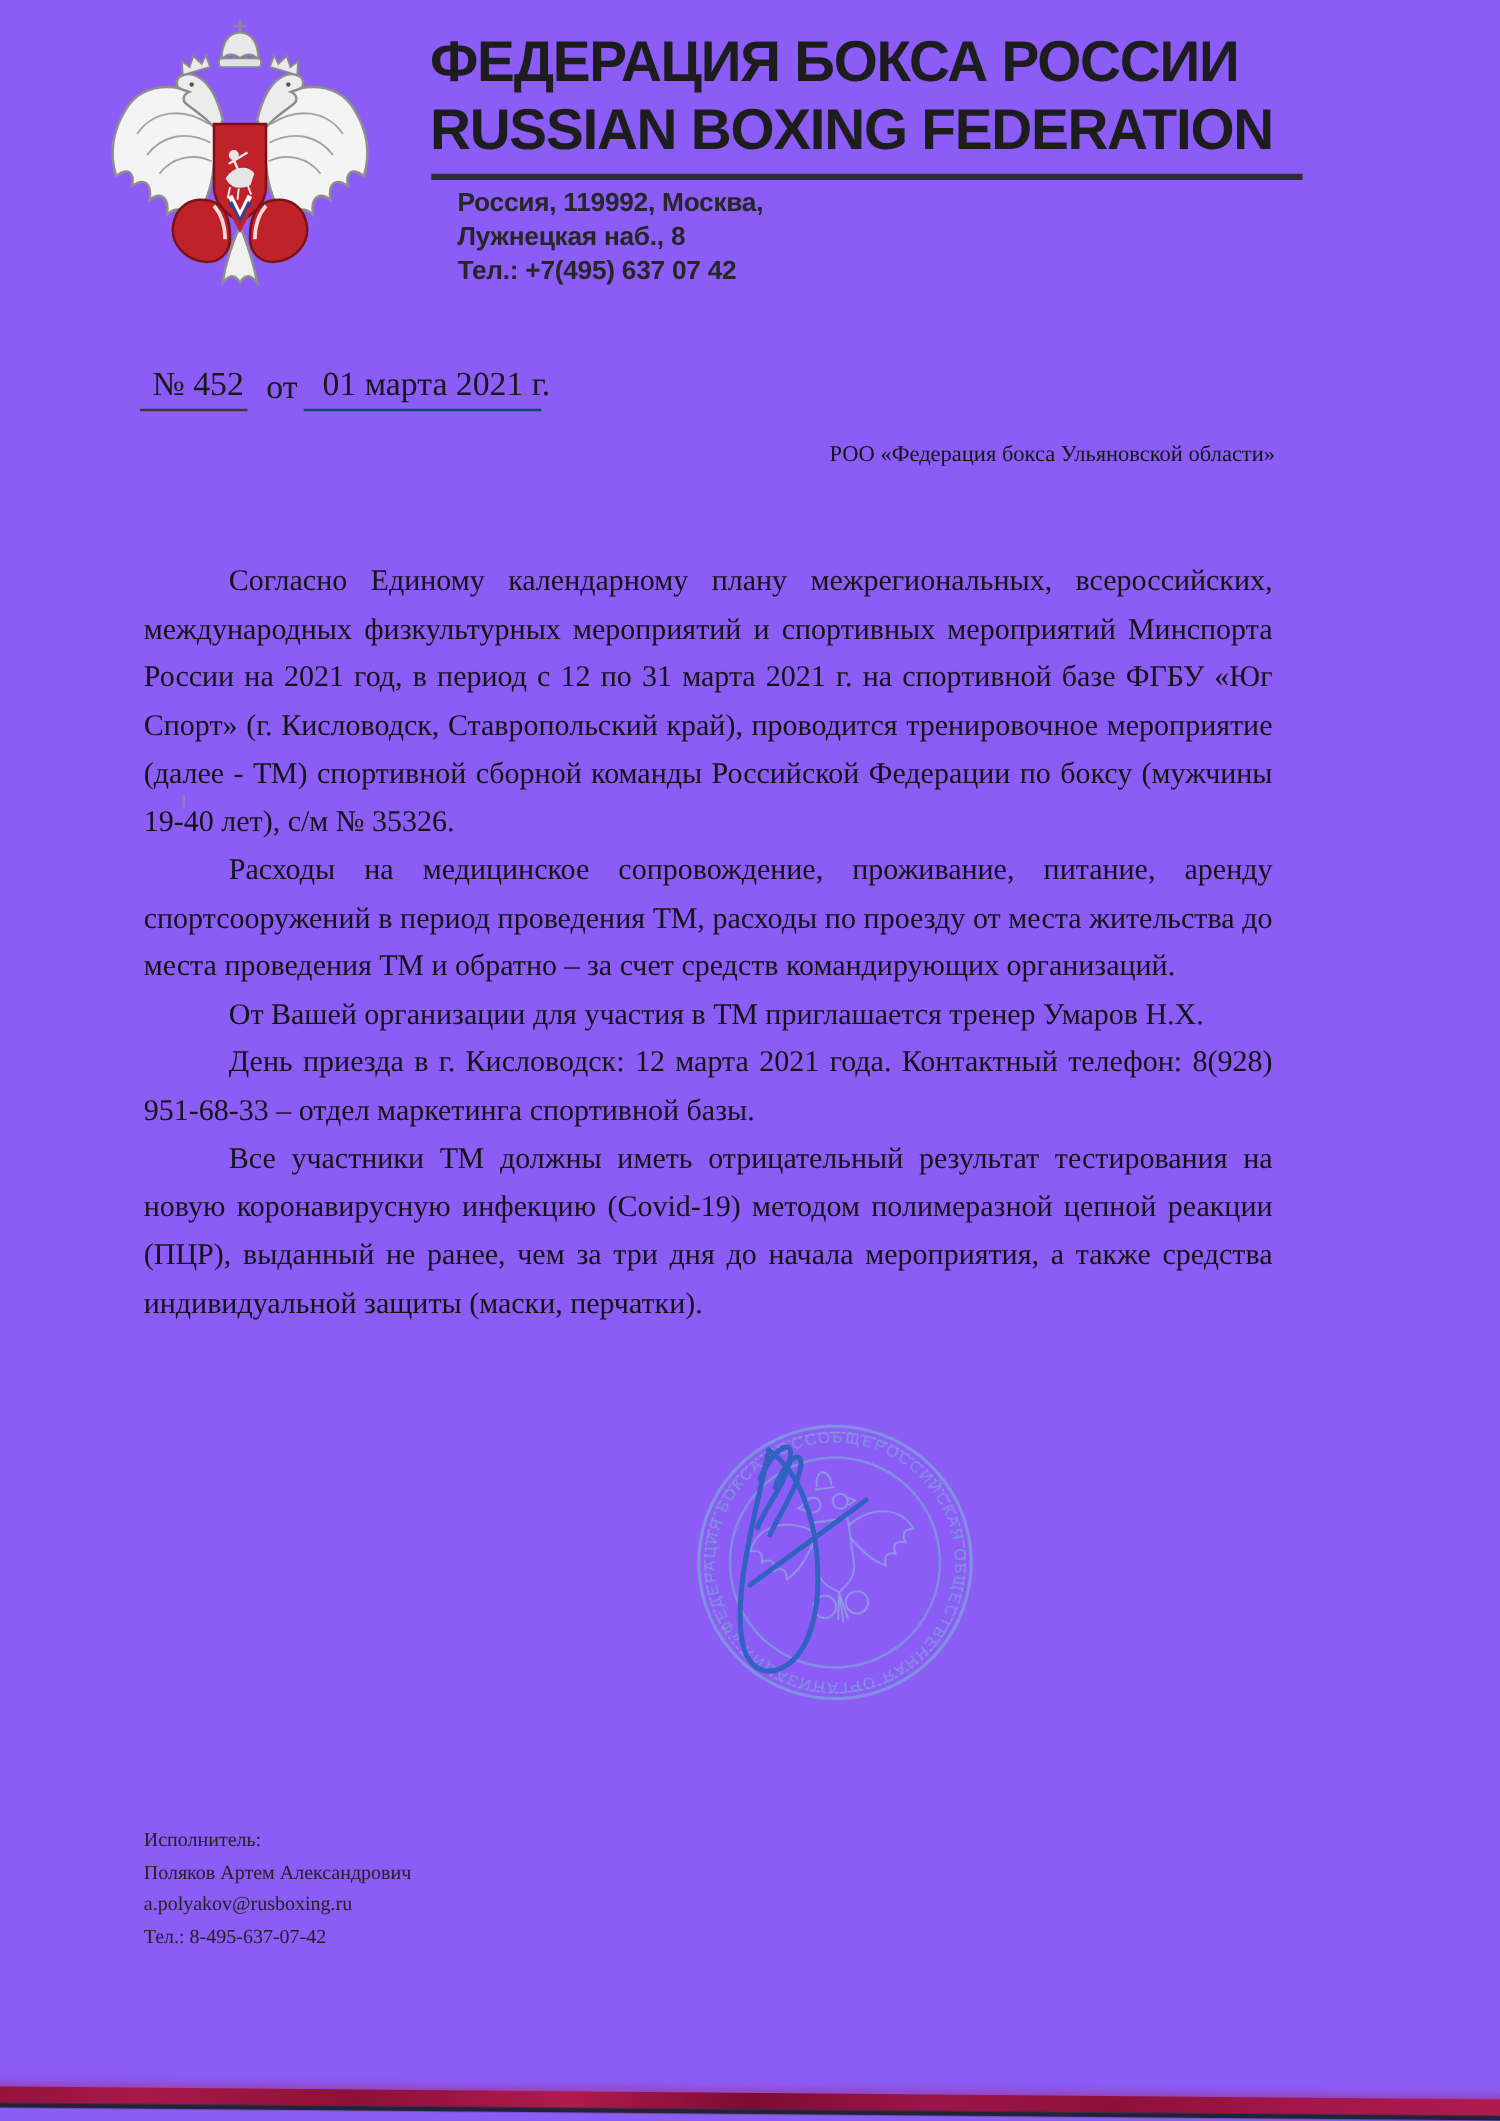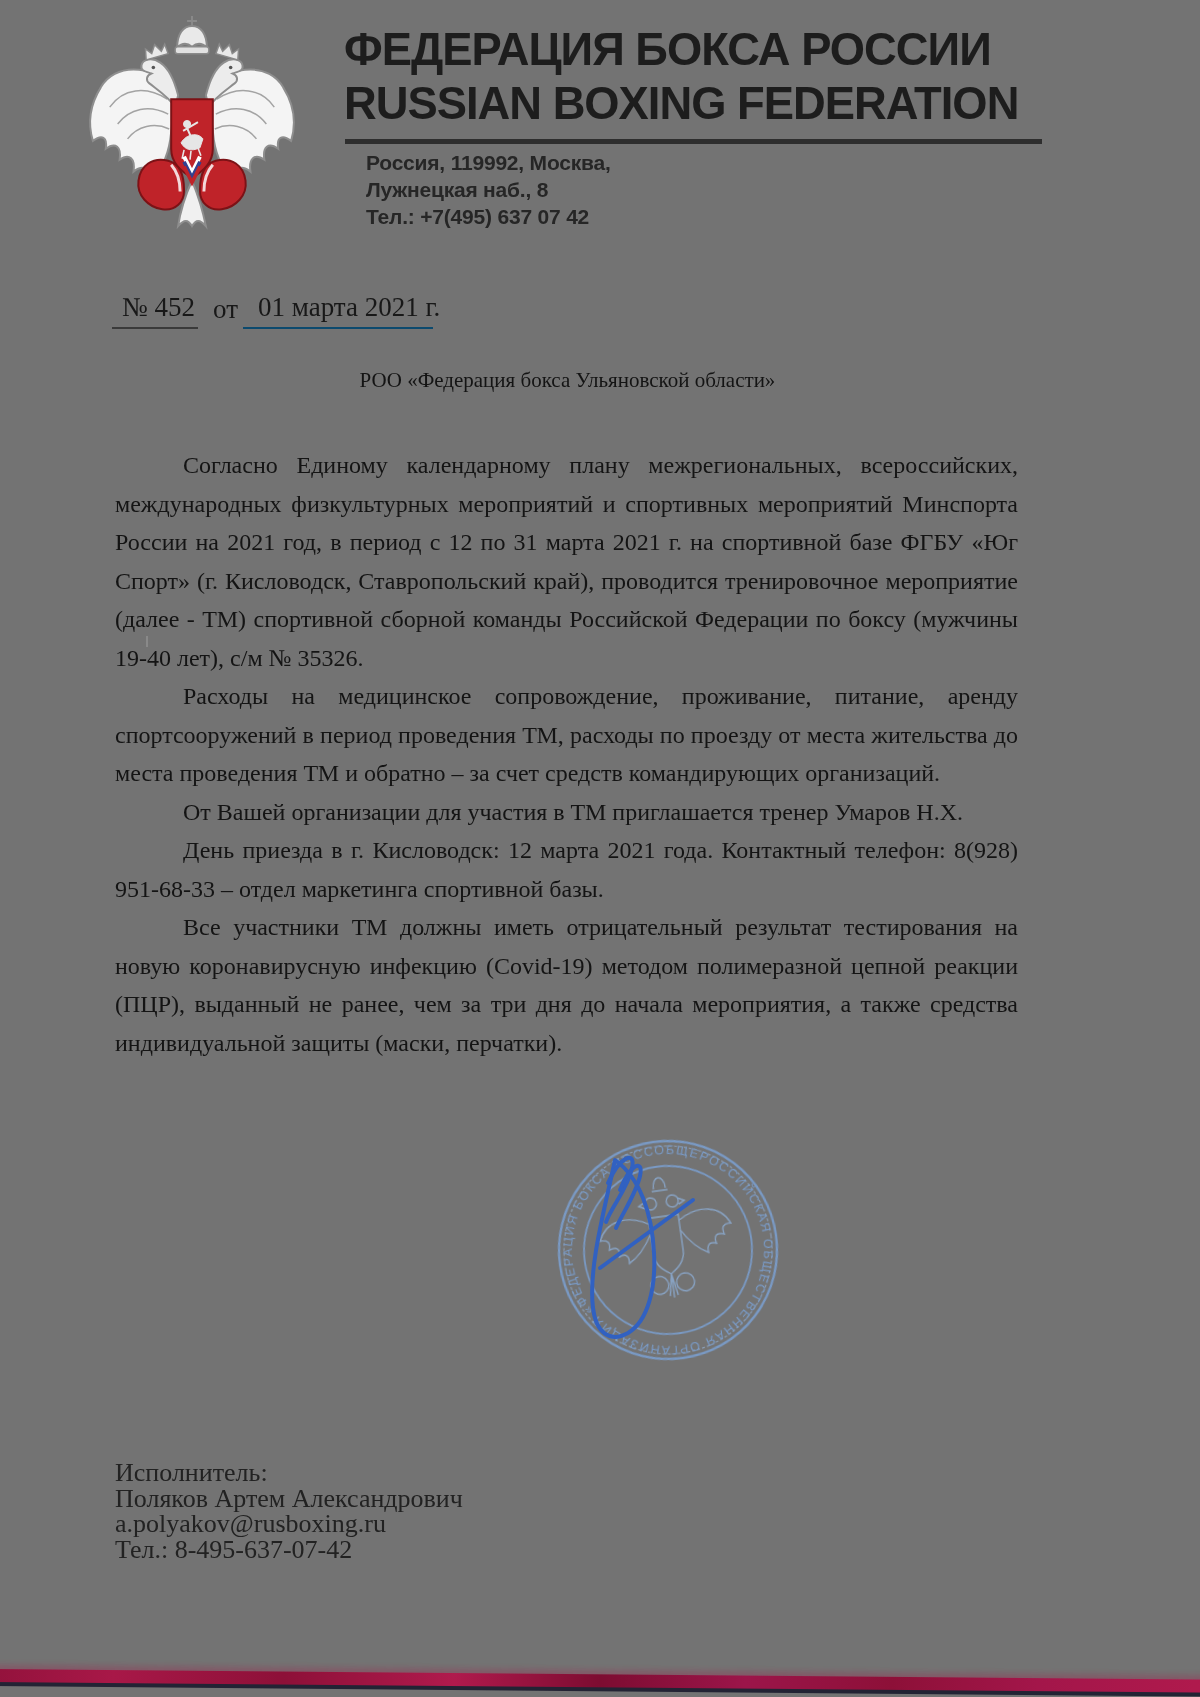--- a/index.html
+++ b/index.html
@@ -1,19 +1,19 @@
 <!DOCTYPE html>
 <html lang="ru"><head>
 <meta charset="utf-8">
 <title>Scanned letter</title>
 <style>
   html,body{margin:0;padding:0;background:#e9e9e9;}
   .page{
     position:relative;width:1200px;height:1697px;margin:0 auto;
-    background:#737373;overflow:hidden;
+    background:#8b5cf6;overflow:hidden;
     font-family:"Liberation Serif","DejaVu Serif",serif;color:#181818;
   }
   
   .emblem{position:absolute;left:72px;top:14px;width:240px;height:226px;}
   .org-title{position:absolute;left:344px;width:710px;
     font-family:"Liberation Sans","DejaVu Sans",sans-serif;
     font-weight:bold;font-size:46px;letter-spacing:-1px;color:#1d1d1d;
     white-space:nowrap;transform:scaleX(.985);transform-origin:left;}
   .org-title.ru{top:22px;}
   .org-title.en{top:76px;}
@@ -24,35 +24,35 @@
   .addr.ru{left:366px;}
   .addr.en{left:768px;}
   
   .ref-row{position:absolute;top:292px;left:0;width:1080px;height:44px;font-size:27px;}
   .ref-num{position:absolute;left:112px;top:0;width:86px;height:37px;
     border-bottom:2px solid #3a3a3a;padding-left:10px;box-sizing:border-box;}
   .ref-ot{position:absolute;left:213px;top:2px;}
   .ref-date{position:absolute;left:243px;top:0;width:190px;height:37px;
     border-bottom:2px solid #0c4a6e;padding-left:15px;box-sizing:border-box;white-space:nowrap;}
   
-  .recipient{position:absolute;left:115px;top:368px;width:905px;
-    text-align:center;font-size:21px;color:#141414;}
+  .recipient{position:absolute;left:115px;top:353px;width:905px;
+    text-align:right;font-size:18px;color:#141414;}
   
   .body-text{position:absolute;left:115px;top:446px;width:903px;
     font-size:24px;line-height:38.5px;text-align:justify;color:#141414;}
   .body-text p{margin:0;text-indent:68px;}
   .speck{position:absolute;left:146px;top:636px;width:2px;height:11px;background:#9a9a9a;opacity:.55;}
   
   .sig-row{position:absolute;left:115px;top:1220px;width:895px;
     display:flex;justify-content:space-between;font-size:27px;color:#141414;}
   .stamp{position:absolute;left:556px;top:1138px;width:224px;height:224px;
     transform:rotate(-8deg);filter:blur(.35px);opacity:.95;}
   .pen-sig{position:absolute;left:560px;top:1148px;width:180px;height:200px;}
   
-  .footer{position:absolute;left:115px;top:1460px;font-size:26px;line-height:25.5px;color:#222;}
+  .footer{position:absolute;left:115px;top:1460px;font-size:16px;line-height:25.5px;color:#222;}
   
   .scan-edge{position:absolute;left:-8px;top:1669px;width:1216px;height:26px;
     transform:rotate(.5deg);transform-origin:0 0;filter:blur(.6px);}
   .scan-edge .band{height:13px;
     background:linear-gradient(90deg,#93123c 0%,#a81848 10%,#8d1038 24%,#b01a4d 38%,#7d0c31 50%,#9c154a 62%,#8d1038 74%,#a3164a 86%,#b01a4d 100%);
     box-shadow:0 -4px 6px rgba(170,20,70,.30);}
   .scan-edge .dark{height:4px;background:#232334;}
 </style>
 </head>
 <body>

